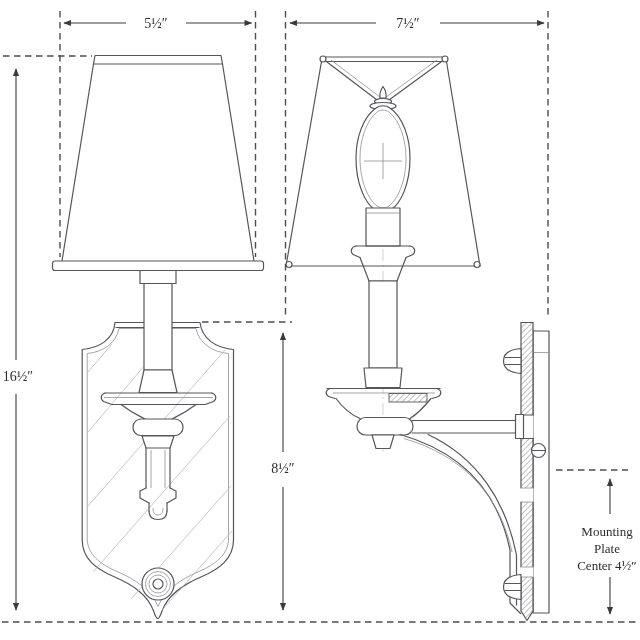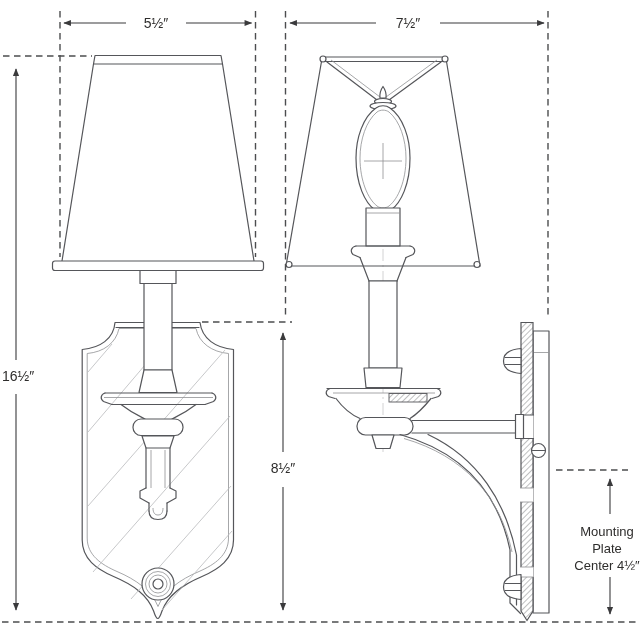--- a/index.html
+++ b/index.html
@@ -1,18 +1,18 @@
 <!DOCTYPE html>
 <html><head>
 <meta charset="utf-8">
 <style>
   html,body{margin:0;padding:0;background:#ffffff;}
   .canvas{
     position:relative;width:640px;height:640px;background:#ffffff;
-    font-family:Liberation Sans, sans-serif;overflow:hidden;
+    font-family:Liberation Serif, serif;overflow:hidden;
   }
   svg{display:block}
   .dim-text{font-size:14px;fill:#2e2d2c;}
   .note-text{font-size:13px;fill:#2e2d2c;}
   .ln{stroke:#55565a;stroke-width:1.2;fill:none;stroke-linecap:round;stroke-linejoin:round;}
   .lnw{stroke:#55565a;stroke-width:1.2;fill:#ffffff;stroke-linejoin:round;}
   .thin{stroke:#8f9093;stroke-width:0.8;fill:none;}
   .faint{stroke:#b9babc;stroke-width:0.8;fill:none;}
   .dash{stroke:#4c4d4f;stroke-width:1.4;fill:none;stroke-dasharray:6.5 4.5;}
   .dim{stroke:#3a3a3c;stroke-width:1.1;fill:none;}

